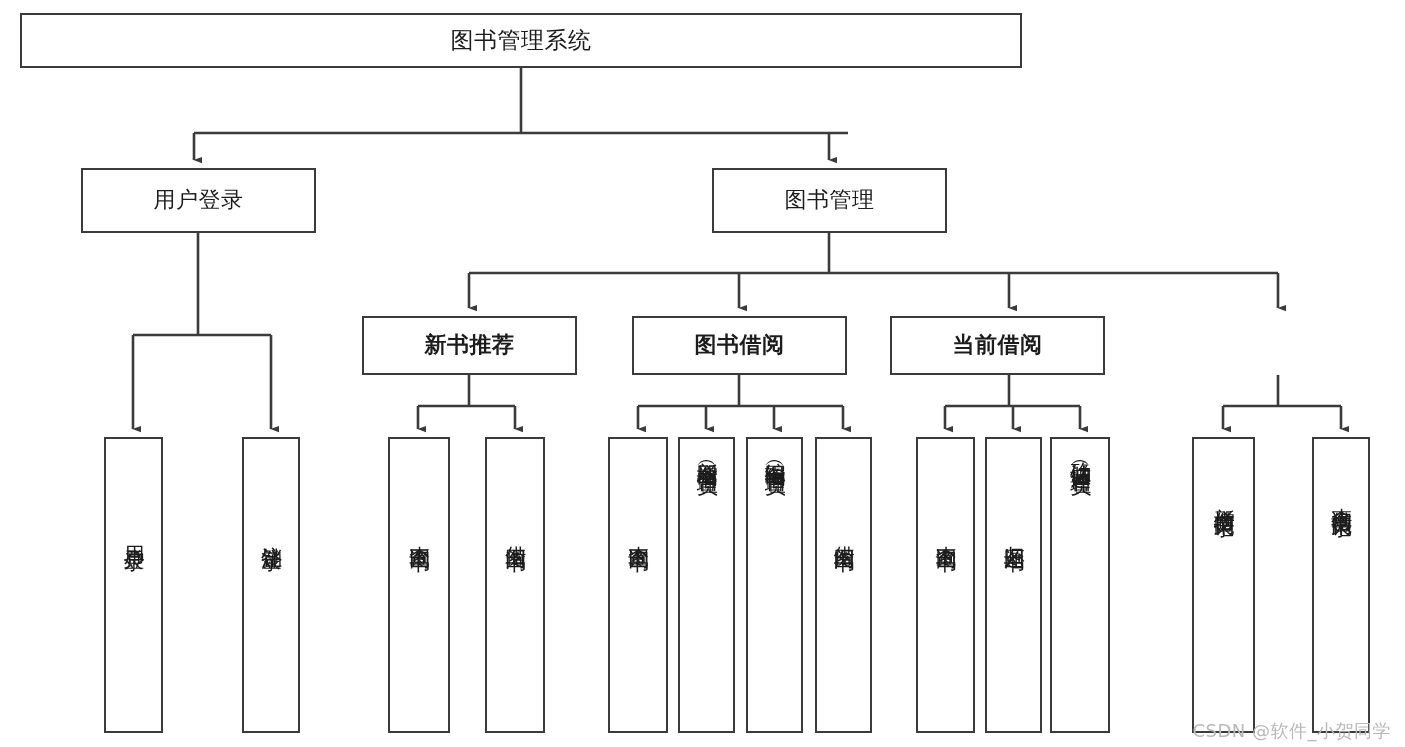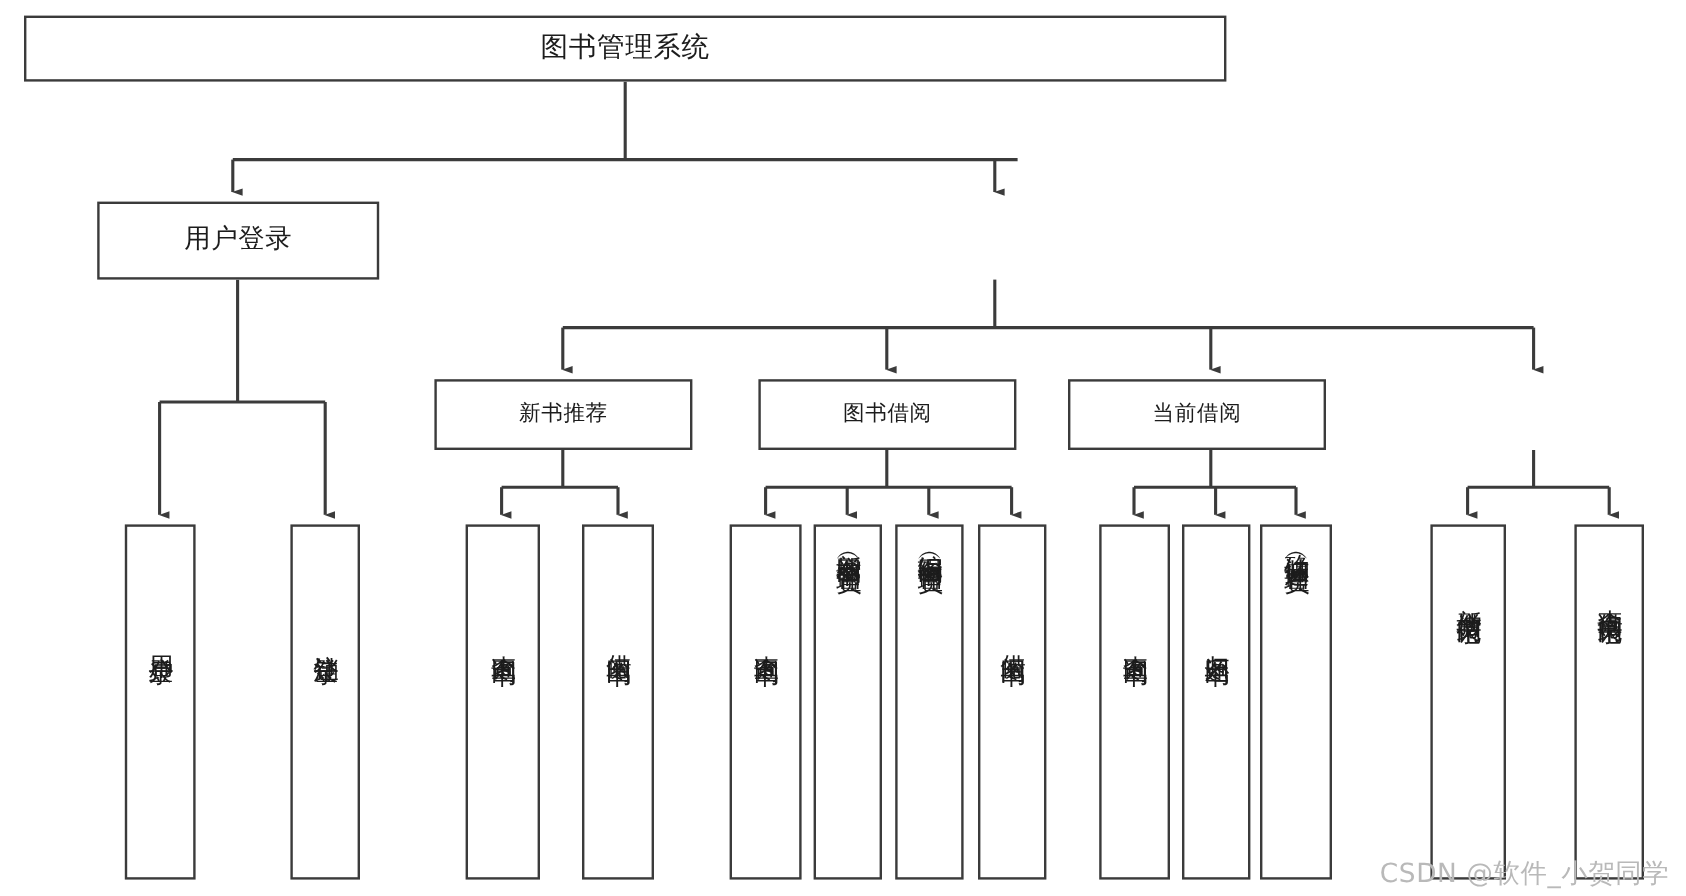--- a/index.html
+++ b/index.html
@@ -39,21 +39,21 @@
   }
   .node-label {
     color: #1c1c1c;
     text-align: center;
     line-height: 1.12;
     white-space: pre;
     letter-spacing: 0.5px;
   }
   .level0 .node-label { font-size: 23px; }
   .level1 .node-label { font-size: 22px; }
-  .level2 .node-label { font-size: 18px; }
+  .level2 .node-label { font-size: 22px; font-weight: bold; }
   .leaf {
     align-items: flex-start;
     justify-content: center;
     padding-top: 4px;
   }
   .leaf .node-label {
     writing-mode: vertical-rl;
     text-orientation: upright;
     font-size: 21px;
     line-height: 1.22;
@@ -64,21 +64,21 @@
   .leaf.leaf-mid .node-label {
     margin-top: 86px;
   }
   .leaf.leaf-tall .node-label {
     margin-top: 2px;
   }
   .watermark {
     position: absolute;
     right: 14px;
     bottom: 4px;
-    font-size: 22px;
+    font-size: 18px;
     color: #b9b9b9;
     letter-spacing: 0.5px;
     white-space: nowrap;
     pointer-events: none;
   }
 </style>
 </head>
 <body>
 
 <div id="diagram-root">
@@ -133,20 +133,23 @@
     </g>
   </svg>
 
   <div class="node-box level0" style="left:20px; top:13px; width:1002px; height:55px;">
     <span class="node-label">图书管理系统</span>
   </div>
 
   <div class="node-box level1" style="left:81px; top:168px; width:235px; height:65px;">
     <span class="node-label">用户登录</span>
   </div>
+  <div class="node-box level1" style="left:712px; top:168px; width:235px; height:65px;">
+    <span class="node-label">图书管理</span>
+  </div>
 
   <div class="node-box level2" style="left:362px; top:316px; width:215px; height:59px;">
     <span class="node-label">新书推荐</span>
   </div>
   <div class="node-box level2" style="left:632px; top:316px; width:215px; height:59px;justify-content:center;">
     <span class="node-label">图书借阅</span>
   </div>
   <div class="node-box level2" style="left:890px; top:316px; width:215px; height:59px;">
     <span class="node-label">当前借阅</span>
   </div>

